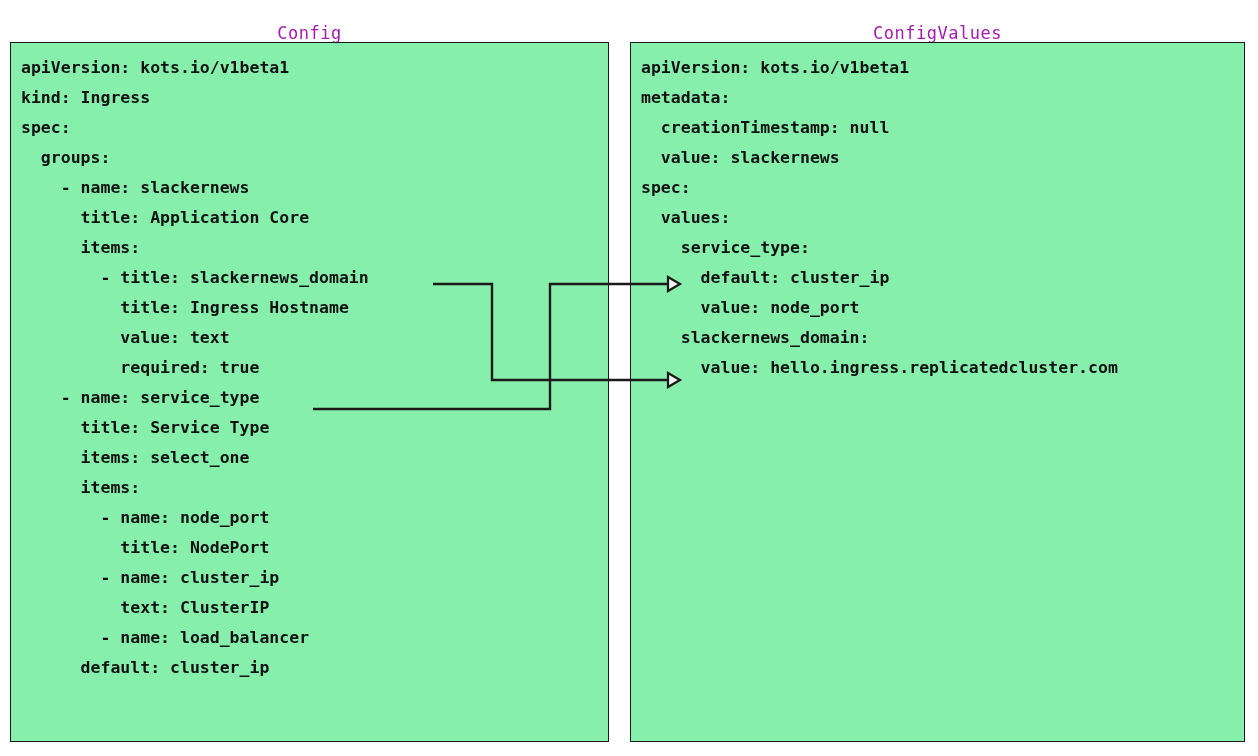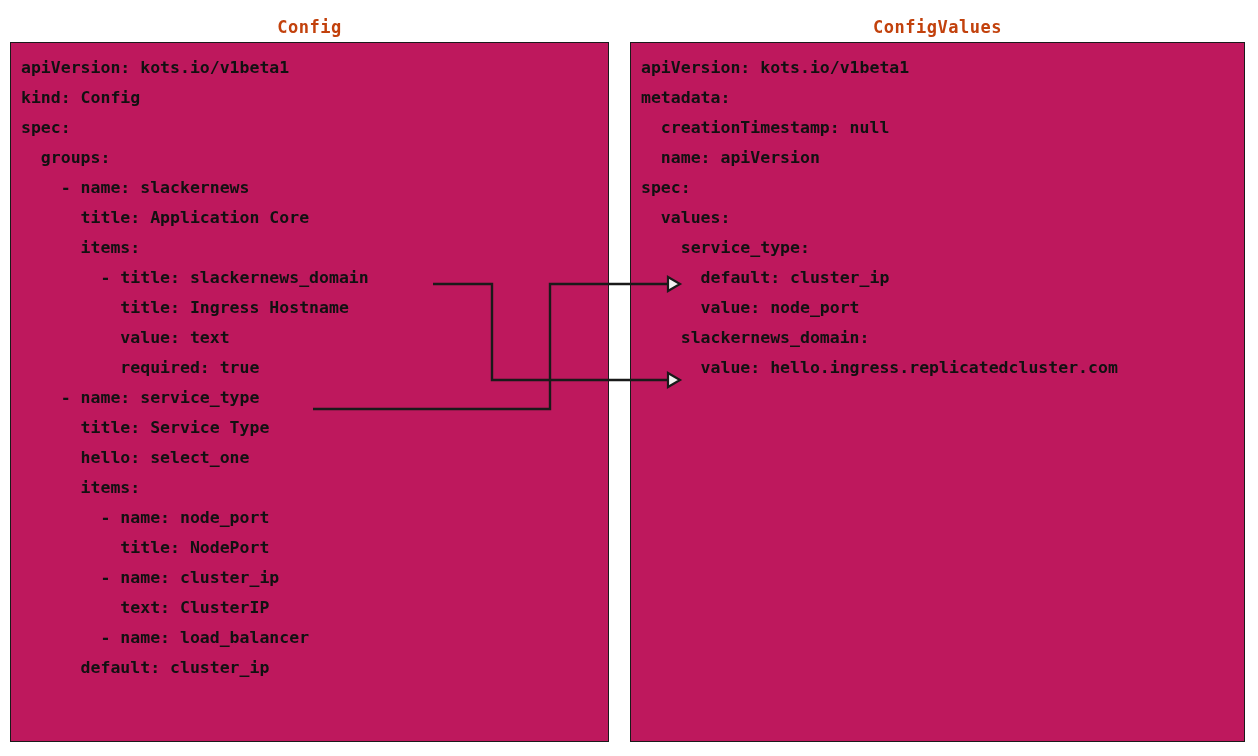--- a/index.html
+++ b/index.html
@@ -15,35 +15,35 @@
     overflow: hidden;
   }
   .stage {
     position: relative;
     width: 1258px;
     height: 756px;
   }
   .panel-title {
     position: absolute;
     font-family: "DejaVu Sans Mono", "Liberation Mono", monospace;
-    font-weight: bold;
+    font-weight: normal;
     font-size: 17px;
     letter-spacing: 0.5px;
     text-align: center;
-    color: #c2410c;
-    top: 16px;
+    color: #a21caf;
+    top: 22px;
     line-height: 22px;
     white-space: pre;
   }
   #title-config { left: 10px; width: 599px; }
   #title-configvalues { left: 630px; width: 615px; }
 
   .panel {
     position: absolute;
-    background: #be185d;
+    background: #86efac;
     border: 1.6px solid #1a1a1a;
     box-sizing: border-box;
     overflow: hidden;
   }
   #panel-config {
     left: 10px;
     top: 42px;
     width: 599px;
     height: 700px;
   }
@@ -84,49 +84,49 @@
 
 <div class="stage">
 
   <div class="panel-title" id="title-config">Config</div>
 
   <div class="panel-title" id="title-configvalues">ConfigValues</div>
 
   <div class="panel" id="panel-config">
     <div class="yaml-body" id="left-lines">
         <div class="yaml-line">apiVersion: kots.io/v1beta1</div>
-        <div class="yaml-line">kind: Config</div>
+        <div class="yaml-line">kind: Ingress</div>
         <div class="yaml-line">spec:</div>
         <div class="yaml-line">  groups:</div>
         <div class="yaml-line">    - name: slackernews</div>
         <div class="yaml-line">      title: Application Core</div>
         <div class="yaml-line">      items:</div>
         <div class="yaml-line">        - title: slackernews_domain</div>
         <div class="yaml-line">          title: Ingress Hostname</div>
         <div class="yaml-line">          value: text</div>
         <div class="yaml-line">          required: true</div>
         <div class="yaml-line">    - name: service_type</div>
         <div class="yaml-line">      title: Service Type</div>
-        <div class="yaml-line">      hello: select_one</div>
+        <div class="yaml-line">      items: select_one</div>
         <div class="yaml-line">      items:</div>
         <div class="yaml-line">        - name: node_port</div>
         <div class="yaml-line">          title: NodePort</div>
         <div class="yaml-line">        - name: cluster_ip</div>
         <div class="yaml-line">          text: ClusterIP</div>
         <div class="yaml-line">        - name: load_balancer</div>
         <div class="yaml-line">      default: cluster_ip</div>
       </div>
   </div>
 
   <div class="panel" id="panel-configvalues">
     <div class="yaml-body" id="right-lines">
         <div class="yaml-line">apiVersion: kots.io/v1beta1</div>
         <div class="yaml-line">metadata:</div>
         <div class="yaml-line">  creationTimestamp: null</div>
-        <div class="yaml-line">  name: apiVersion</div>
+        <div class="yaml-line">  value: slackernews</div>
         <div class="yaml-line">spec:</div>
         <div class="yaml-line">  values:</div>
         <div class="yaml-line">    service_type:</div>
         <div class="yaml-line">      default: cluster_ip</div>
         <div class="yaml-line">      value: node_port</div>
         <div class="yaml-line">    slackernews_domain:</div>
         <div class="yaml-line">      value: hello.ingress.replicatedcluster.com</div>
       </div>
   </div>
 

